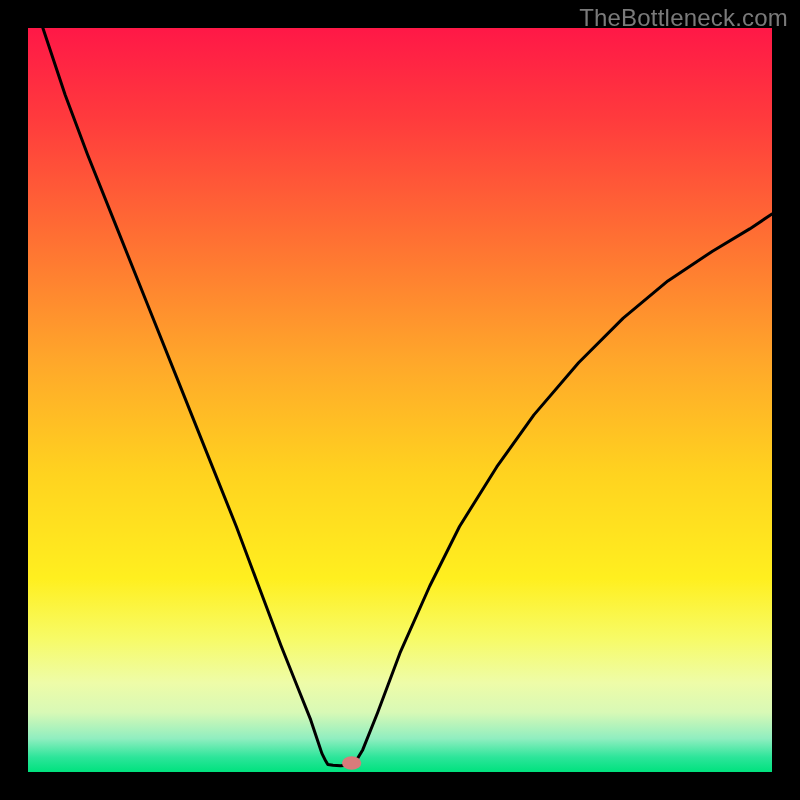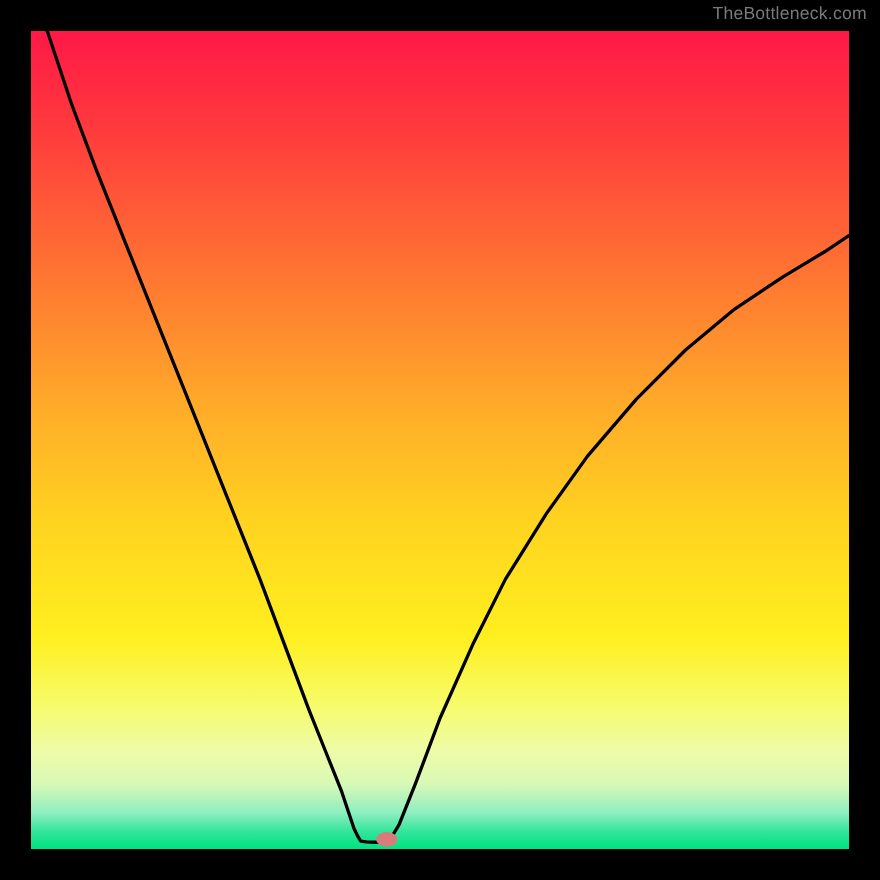--- a/index.html
+++ b/index.html
@@ -25,21 +25,21 @@
     left: 28px;
     width: 744px;
     height: 744px;
     overflow: hidden;
   }
   .watermark {
     position: absolute;
     top: 4px;
     right: 12px;
     color: #7a7a7a;
-    font-size: 16px;
+    font-size: 24px;
     font-weight: 500;
     letter-spacing: 0.2px;
   }
   svg {
     display: block;
   }
 </style>
 </head>
 <body>
 

